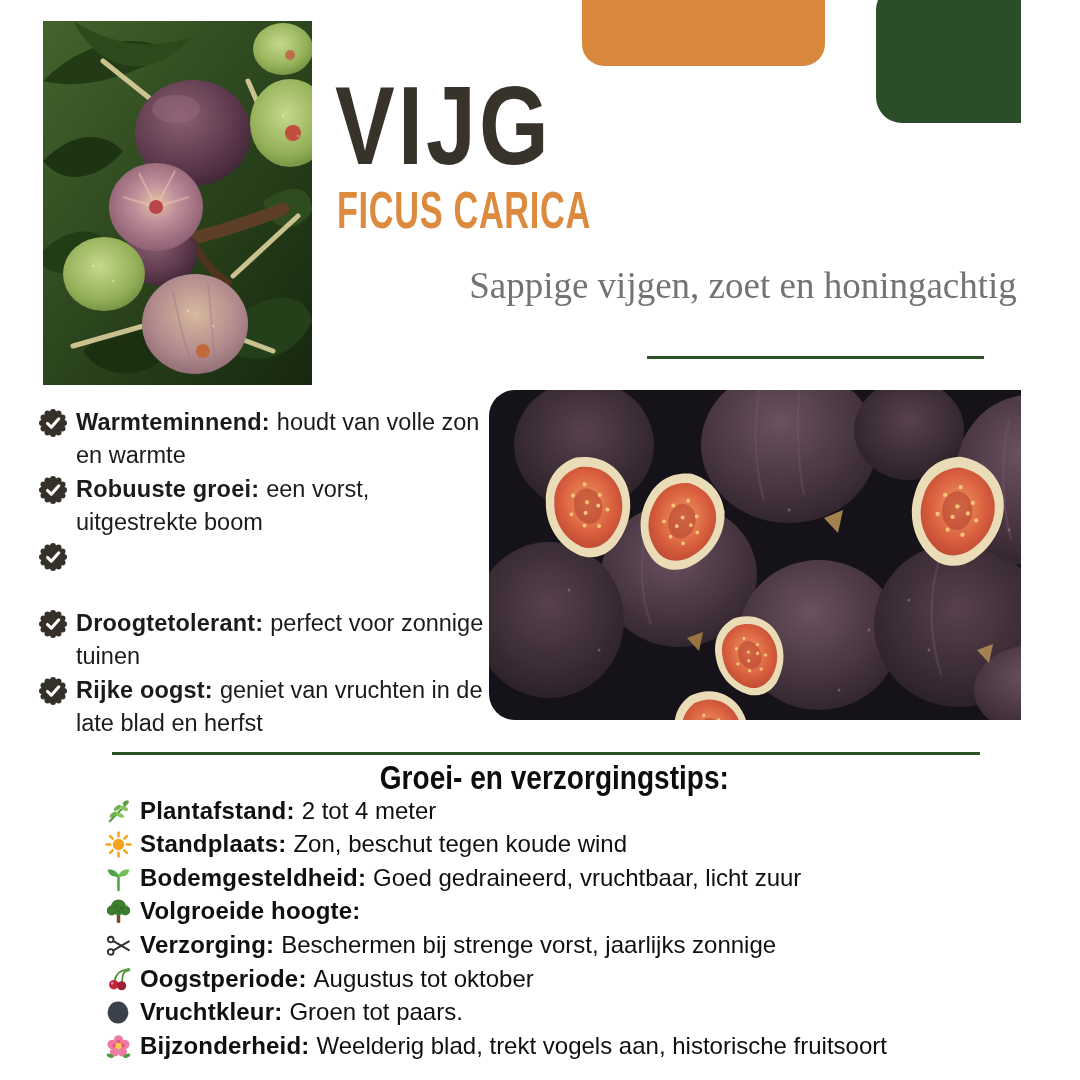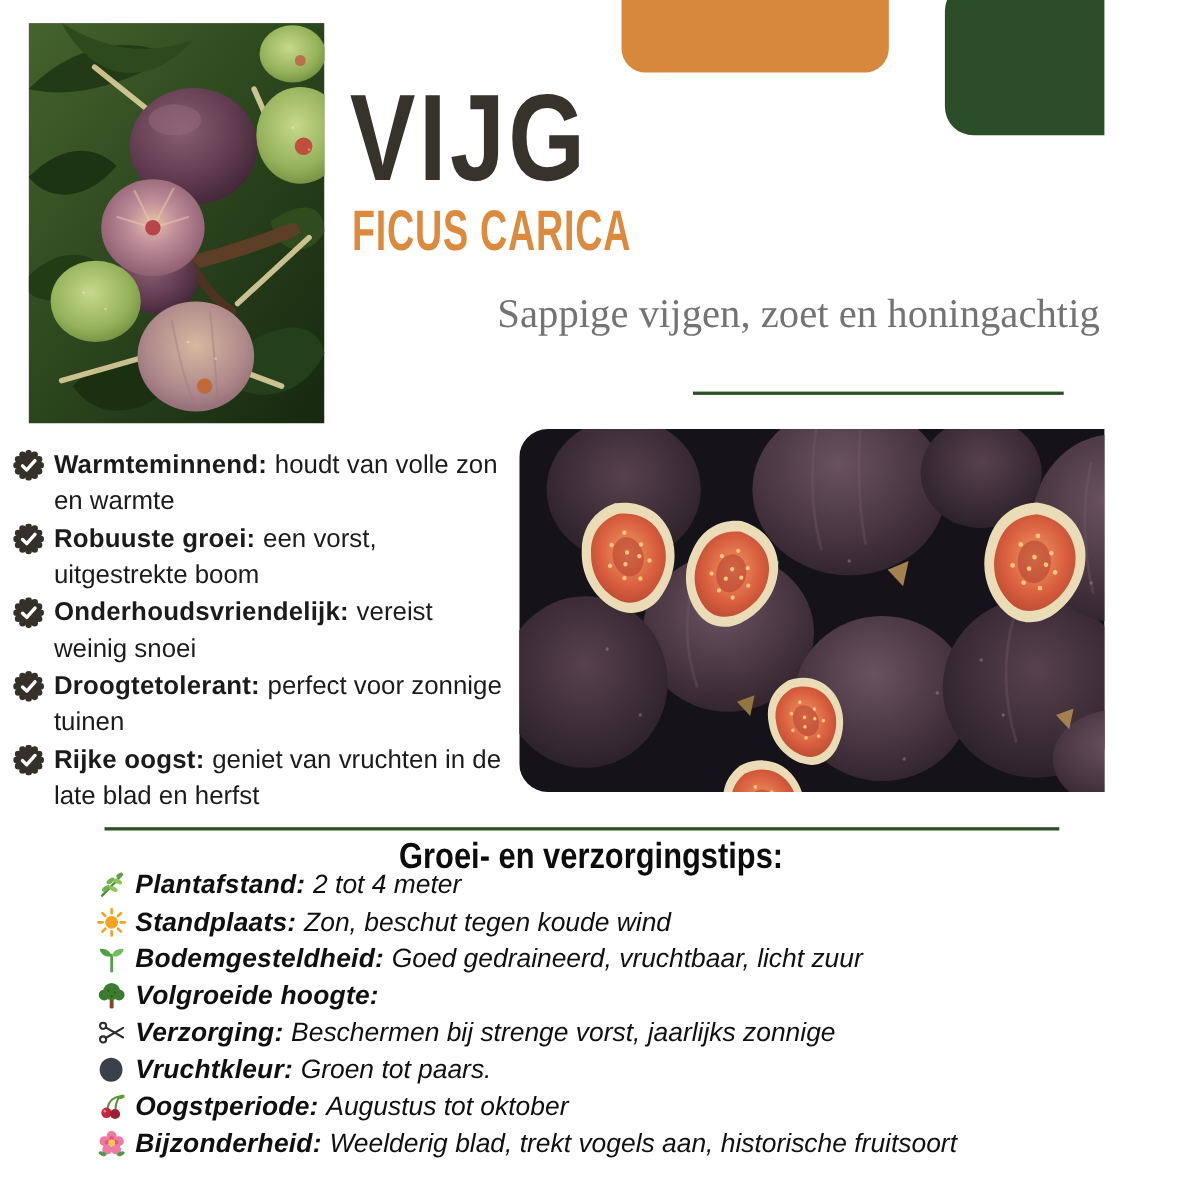--- a/index.html
+++ b/index.html
@@ -1,17 +1,17 @@
 <!DOCTYPE html>
 <html><head>
 <meta charset="utf-8">
 <style>
   html,body{margin:0;padding:0;background:#ffffff;}
   .canvas{position:relative;width:1004px;height:1080px;background:#ffffff;overflow:hidden;
-          font-family:"Liberation Sans",sans-serif;}
+          font-family:"Liberation Sans",sans-serif;margin-left:17px;}
 
   
   .orange-rect{position:absolute;left:565px;top:-24px;width:243px;height:90px;
                border-radius:22px;background:#d8883c;}
   .green-rect{position:absolute;left:859px;top:-16px;width:189px;height:139px;
               border-radius:26px;background:#2b4d28;}
 
   
   .photo-left{position:absolute;left:26px;top:21px;width:269px;height:364px;}
   .photo-left svg{display:block;width:100%;height:100%;}
@@ -27,34 +27,34 @@
             font-weight:600;color:#dc8b3e;letter-spacing:1px;
             transform:scaleX(.66);transform-origin:left top;white-space:nowrap;}
   .tagline{position:absolute;left:390px;top:264px;width:672px;text-align:center;
            font-family:"Liberation Serif","DejaVu Serif",serif;font-size:37px;
            color:#737373;white-space:nowrap;}
   .rule{position:absolute;background:#2a5224;}
   .rule-tagline{left:630px;top:356px;width:337px;height:3px;}
   .rule-bottom{left:95px;top:752px;width:868px;height:3px;}
 
   
-  .features{position:absolute;left:12px;top:406px;width:452px;}
+  .features{position:absolute;left:22px;top:406px;width:452px;}
   .feature{display:flex;align-items:flex-start;height:67px;}
   .feature .badge{flex:none;width:28px;height:28px;margin:3px 9px 0 0;}
   .ftext{font-size:23.5px;line-height:33.4px;color:#1b1b1b;}
   .flabel{font-weight:800;margin-right:7px;letter-spacing:.2px;}
   .fline2{display:block;}
 
   
   .tips-heading{position:absolute;left:0;top:759px;width:1075px;text-align:center;
                 font-size:33px;font-weight:800;color:#0c0c0c;text-decoration:underline;}
   .tips-heading span{display:inline-block;transform:scaleX(.85);white-space:nowrap;}
   .tips{position:absolute;left:88px;top:791px;width:960px;}
-  .tip{display:flex;align-items:flex-start;height:33.6px;font-size:24px;color:#101010;
-       white-space:nowrap;font-style:italic;}
+  .tip{display:flex;align-items:flex-end;height:33.6px;font-size:24px;color:#101010;
+       white-space:nowrap;}
   .tip .ticon{flex:none;width:27px;height:27px;margin-right:8px;}
   .tip .ticon svg{display:block;width:100%;height:100%;}
   .tip-label{font-weight:800;margin-right:7px;letter-spacing:.2px;}
 </style>
 </head>
 <body>
 
 <div class="canvas">
 
   <div class="orange-rect"></div>
@@ -208,24 +208,20 @@
             <circle cx="4.5" cy="19.5" r="3"></circle>
             <circle cx="3" cy="14" r="3"></circle>
             <circle cx="4.5" cy="8.5" r="3"></circle>
             <circle cx="8.5" cy="4.5" r="3"></circle>
             <circle cx="14" cy="3" r="3"></circle>
             <circle cx="19.5" cy="4.5" r="3"></circle>
             <circle cx="23.5" cy="8.5" r="3"></circle>
           </g>
         <polyline points="8.5,14.5 12.3,18.2 19.8,9.8" fill="none" stroke="#fff" stroke-width="3.1" stroke-linecap="round" stroke-linejoin="round"></polyline>
       </svg>
-      <div class="ftext">
-        <span class="flabel">Onderhoudsvriendelijk:</span><span>vereist</span>
-        <span class="fline2">weinig snoei</span>
-      </div>
     </div>
 
     <div class="feature">
       <svg class="badge" viewBox="0 0 28 28">
         <g fill="#35312a">
             <circle cx="14" cy="14" r="11.4"></circle>
             <circle cx="25" cy="14" r="3"></circle>
             <circle cx="23.5" cy="19.5" r="3"></circle>
             <circle cx="19.5" cy="23.5" r="3"></circle>
             <circle cx="14" cy="25" r="3"></circle>
@@ -428,39 +424,39 @@
             </g>
           </svg>
       </span>
       <span class="tip-label">Verzorging:</span>
       <span class="tip-value">Beschermen bij strenge vorst, jaarlijks zonnige</span>
     </div>
 
     <div class="tip">
       <span class="ticon">
         <svg viewBox="0 0 26 26">
-            <ellipse cx="12.5" cy="13" rx="10" ry="10.5" fill="#3a414b"></ellipse>
-          </svg>
-      </span>
-      <span class="tip-label">Vruchtkleur:</span>
-      <span class="tip-value">Groen tot paars.</span>
-    </div>
-
-    <div class="tip">
-      <span class="ticon">
-        <svg viewBox="0 0 26 26">
             <path d="M9.5,13.5 C10.5,8 14,4.5 20.5,3.5 M16.5,14.5 C16.5,9.5 18,6 20.5,3.5" stroke="#5c8f39" stroke-width="1.8" fill="none" stroke-linecap="round"></path>
             <ellipse cx="21.5" cy="4" rx="3" ry="1.7" fill="#5c9f3e" transform="rotate(-20 21.5 4)"></ellipse>
             <circle cx="8.5" cy="18" r="4.6" fill="#c2273c"></circle>
             <circle cx="16" cy="19" r="4.4" fill="#9e1f31"></circle>
             <circle cx="7" cy="16.5" r="1.2" fill="#e8808f"></circle>
           </svg>
       </span>
       <span class="tip-label">Oogstperiode:</span>
       <span class="tip-value">Augustus tot oktober</span>
+    </div>
+
+    <div class="tip">
+      <span class="ticon">
+        <svg viewBox="0 0 26 26">
+            <ellipse cx="12.5" cy="13" rx="10" ry="10.5" fill="#3a414b"></ellipse>
+          </svg>
+      </span>
+      <span class="tip-label">Vruchtkleur:</span>
+      <span class="tip-value">Groen tot paars.</span>
     </div>
 
     <div class="tip">
       <span class="ticon">
         <svg viewBox="0 0 26 26">
             <g fill="#ee7ba3">
               <circle cx="13" cy="6.5" r="4.4"></circle>
               <circle cx="6.8" cy="11" r="4.4"></circle>
               <circle cx="9.2" cy="18.2" r="4.4"></circle>
               <circle cx="16.8" cy="18.2" r="4.4"></circle>

